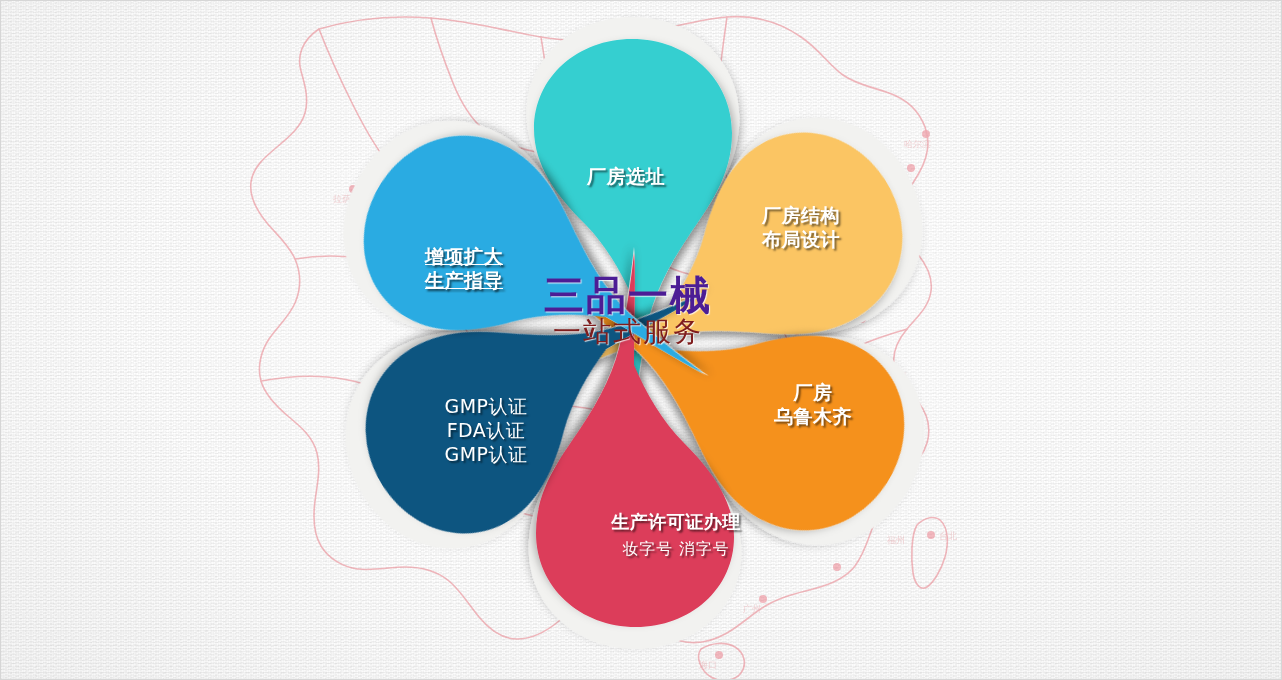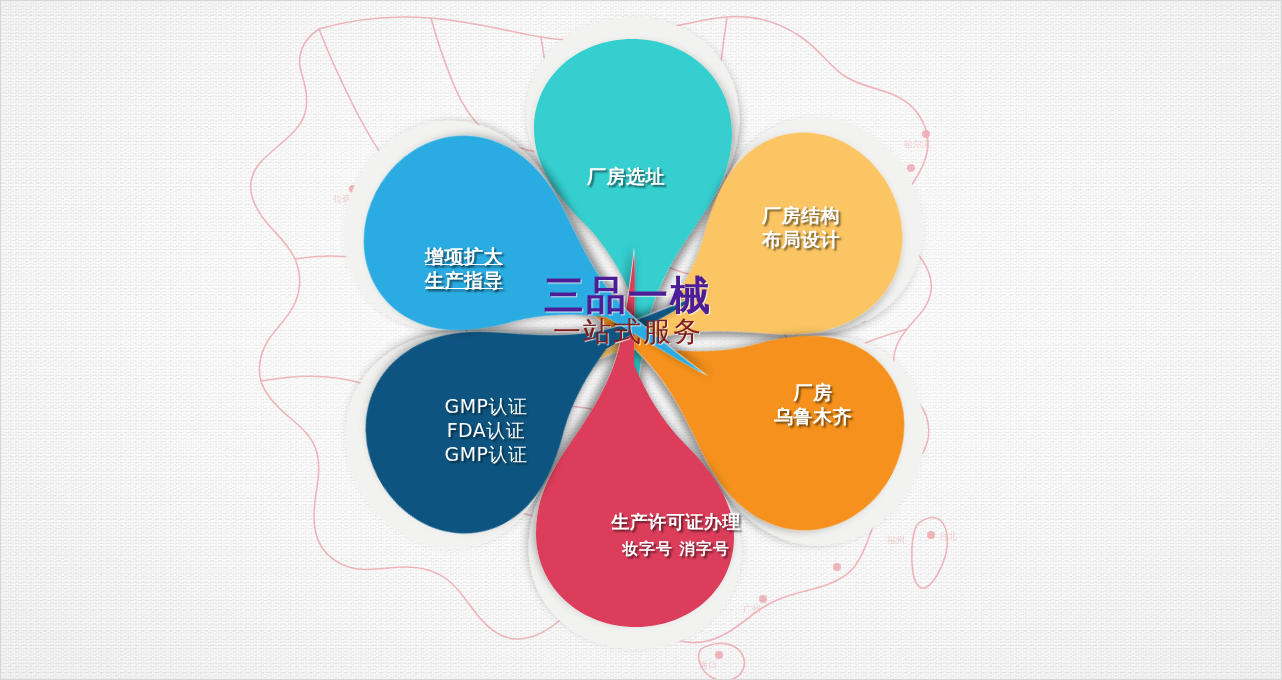--- a/index.html
+++ b/index.html
@@ -287,21 +287,21 @@
     <span>布局设计</span>
   </div>
 
   <div class="petal-label lbl-orange" style="left:722px; top:380px; width:180px;">
     <span>厂房</span><br>
     <span>乌鲁木齐</span>
   </div>
 
   <div class="petal-label lbl-red" style="left:585px; top:510px; width:180px;">
     <span>生产许可证办理</span>
-    <span class="sub" style="margin-top:5px;font-weight:bold;">妆字号  消字号</span>
+    <span class="sub" style="margin-top:5px;">妆字号  消字号</span>
   </div>
 
   <div class="petal-label lbl-navy" style="left:405px; top:394px; width:160px;">
     <span>GMP认证</span><br>
     <span>FDA认证</span><br>
     <span>GMP认证</span>
   </div>
 
   <div class="petal-label lbl-blue" style="left:383px; top:244px; width:160px;text-decoration:underline;">
     <span>增项扩大</span><br>

